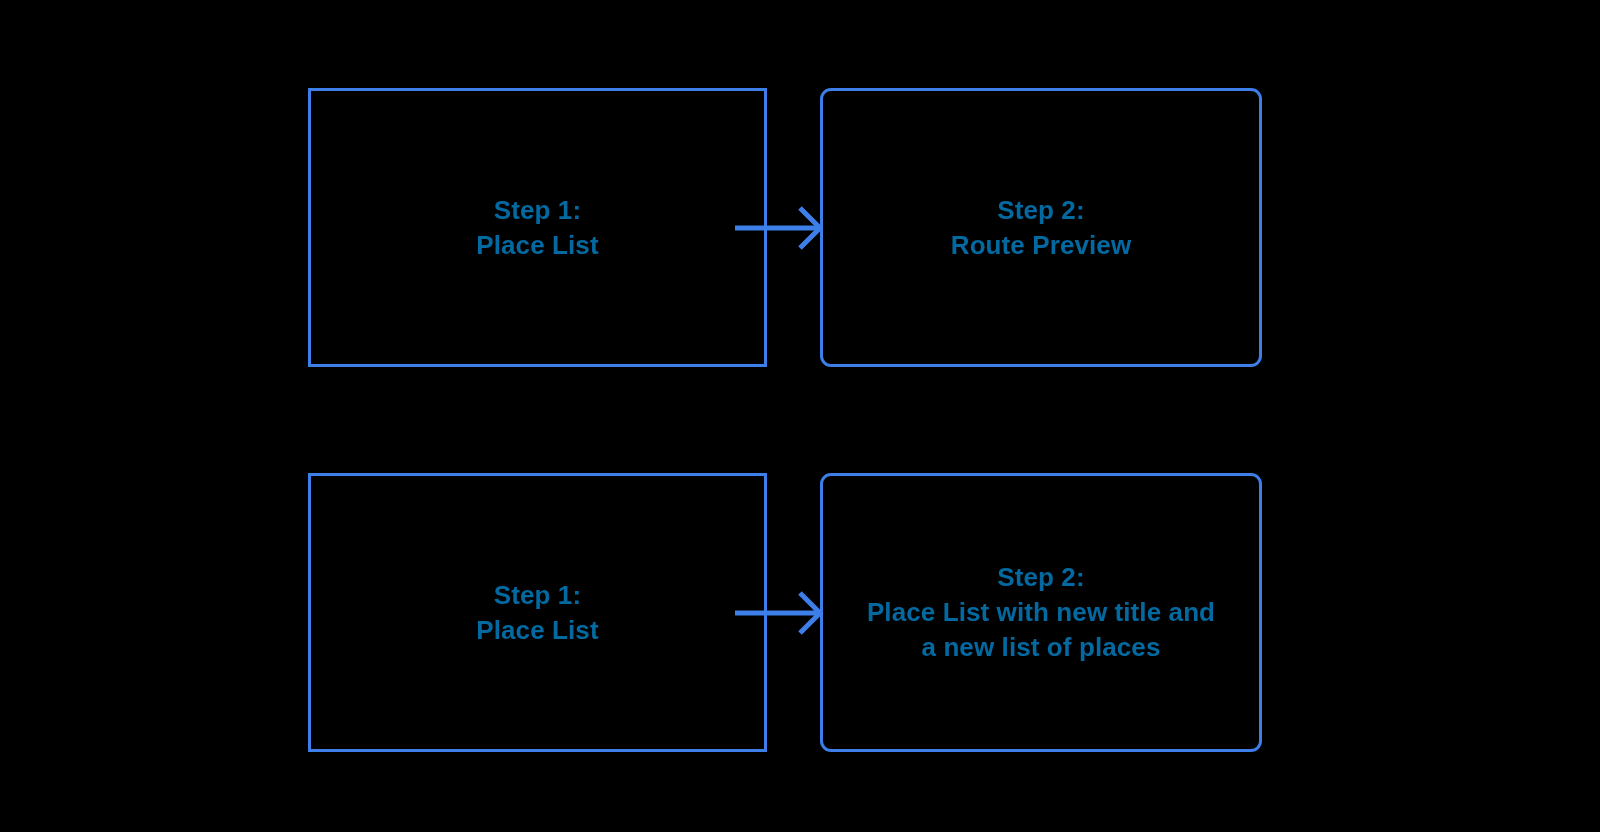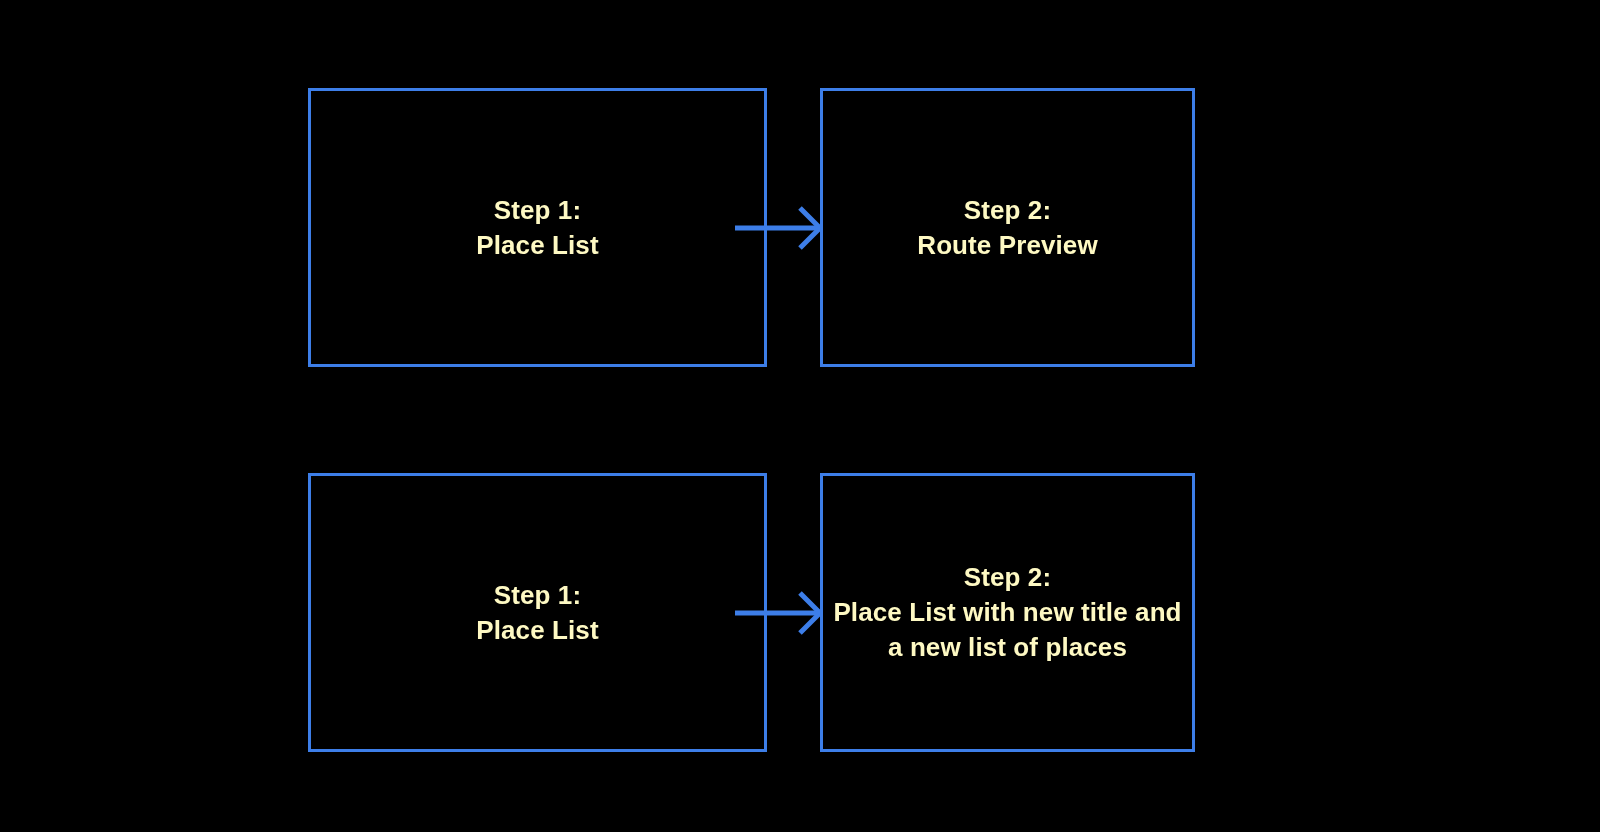--- a/index.html
+++ b/index.html
@@ -40,26 +40,27 @@
   }
   .step-box.box-left {
     left: 308px;
     top: 0px;
     width: 459px;
     height: 279px;
   }
   .step-box.box-right {
     left: 820px;
     top: 0px;
-    width: 375px;
+    width: 442px;
     height: 279px;
+    border-radius: 11px;
   }
 
   .box-label {
-    color: #fef9c3;
+    color: #0369a1;
     font-size: 26px;
     font-weight: bold;
     line-height: 35px;
     letter-spacing: 0.1px;
     white-space: pre-line;
     padding: 0 10px;
   }
 
   
   .connector {

